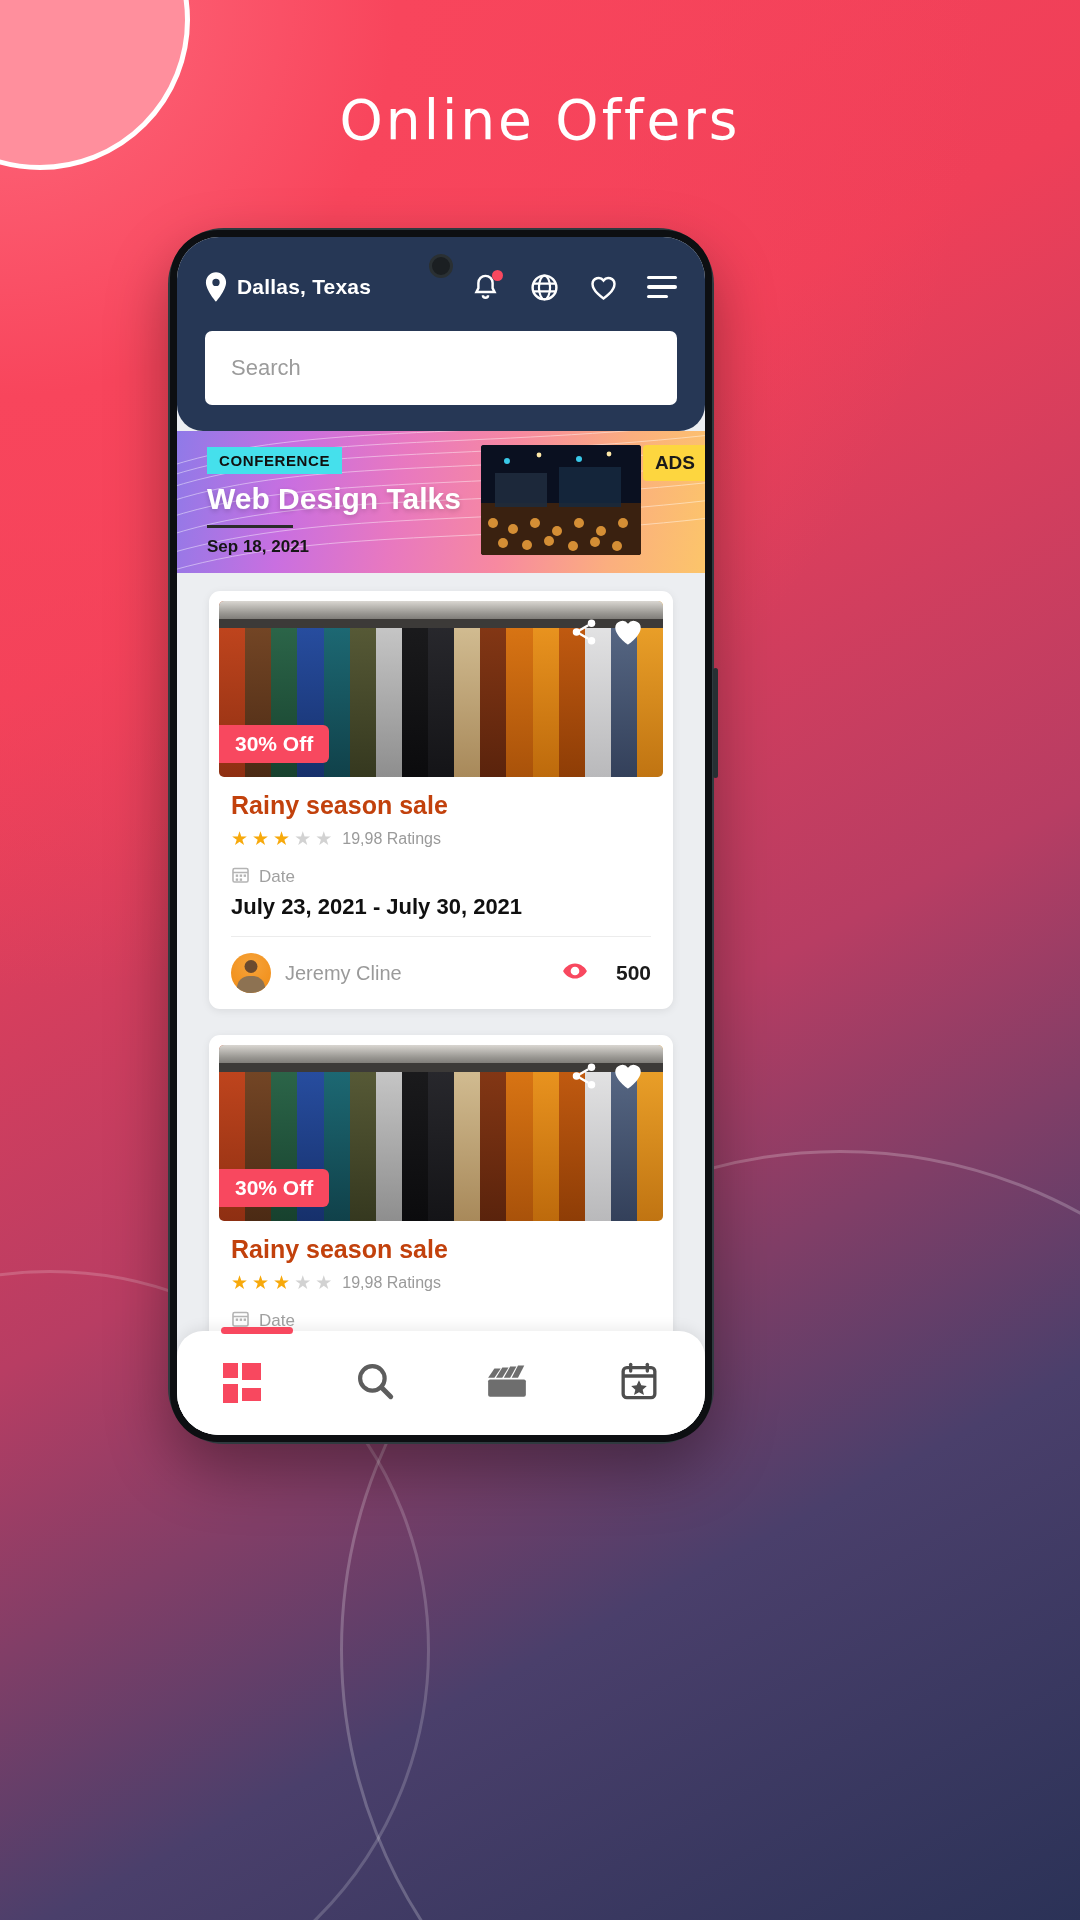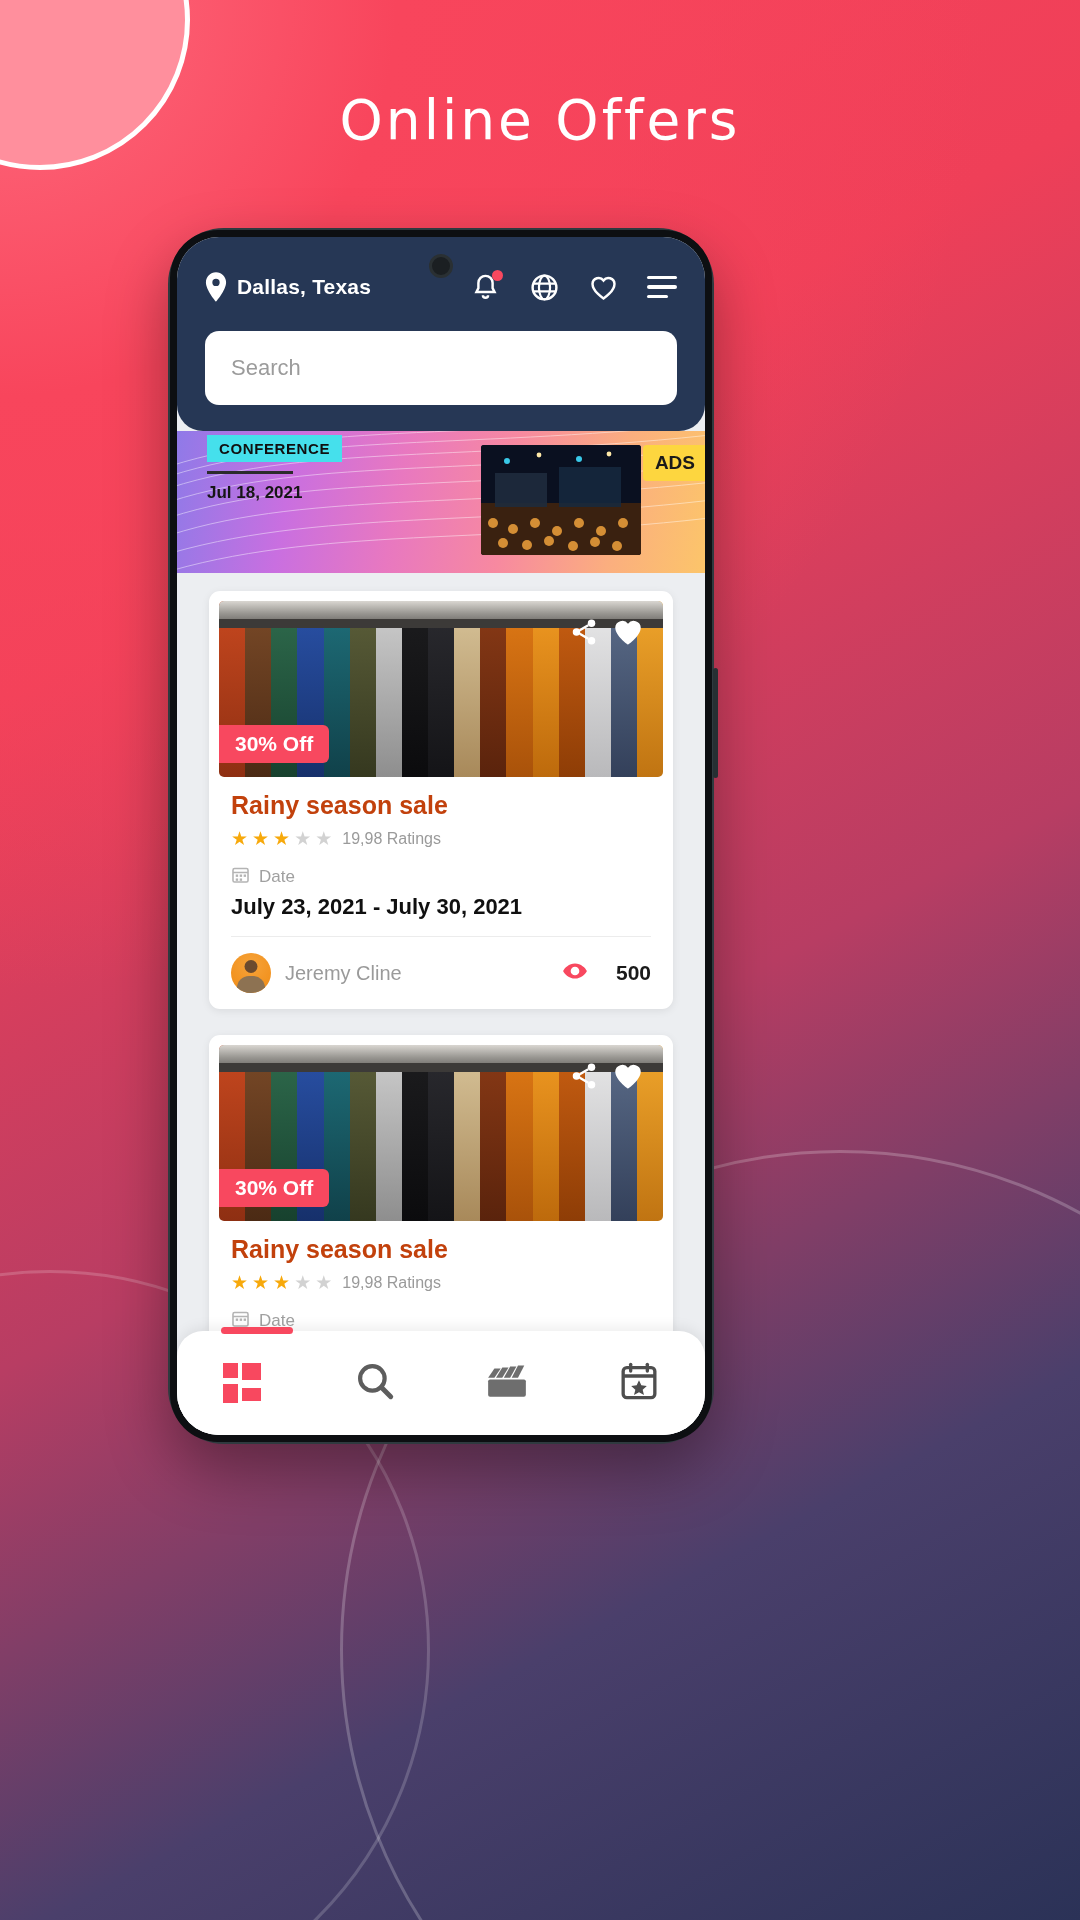--- a/index.html
+++ b/index.html
@@ -67,21 +67,21 @@
   .badge-dot{
     position:absolute; right:-2px; top:-2px; width:11px; height:11px;
     border-radius:50%; background:#f8485f;
   }
   .burger{ width:30px; height:22px; display:flex; flex-direction:column; justify-content:space-between; }
   .burger i{ display:block; height:3.4px; background:#fff; border-radius:2px; }
   .burger i:nth-child(1){ width:100%; }
   .burger i:nth-child(2){ width:100%; }
   .burger i:nth-child(3){ width:70%; }
   .search-box{
-    margin-top:24px; background:#fff; border-radius:14px; height:74px;
+    margin-top:24px; background:#fff; border-radius:7px; height:74px;
     display:flex; align-items:center; padding:0 26px;
   }
   .search-ph{ color:#9b9b9b; font-size:22px; }
 
   
   .tabbar{
     background:#ffffff; display:flex; align-items:center; gap:38px;
     padding:0 30px; height:62px; overflow:hidden; flex:0 0 auto;
     box-shadow:0 2px 4px rgba(0,0,0,0.05);
   }
@@ -90,21 +90,21 @@
     white-space:nowrap; cursor:pointer;
   }
   .tab.active{ color:#f8485f; }
 
   
   .ad{
     position:relative; height:142px; flex:0 0 auto; overflow:hidden;
     background:linear-gradient(100deg,#8f7ae8 0%, #c96fe0 22%, #e878c0 42%, #f789a0 62%, #fbae7f 82%, #fcc56a 100%);
   }
   .ad-lines{ position:absolute; inset:0; opacity:.45; }
-  .ad-body{ position:absolute; left:30px; top:4px; }
+  .ad-body{ position:absolute; left:30px; top:16px; }
   .ad-tag{
     display:inline-block; background:#45e0ec; color:#101010;
     font-size:15px; font-weight:bold; letter-spacing:.6px; padding:5px 12px;
   }
   .ad-title{
     color:#fff; font-size:30px; font-weight:bold; margin-top:8px;
     text-shadow:0 2px 5px rgba(0,0,0,.18);
   }
   .ad-rule{ width:86px; height:2.5px; background:#2b2b2b; margin-top:9px; }
   .ad-date{ color:#161616; font-size:17px; font-weight:bold; margin-top:9px; }
@@ -244,22 +244,23 @@
             <path d="M-20,62 C120,12 300,32 560,2"></path>
               <path d="M-20,76 C120,26 300,46 560,16"></path>
             <path d="M-20,92 C120,42 300,62 560,32"></path>
               <path d="M-20,110 C120,60 300,80 560,50"></path>
             <path d="M-20,128 C140,78 320,98 560,68"></path>
               <path d="M-20,146 C140,96 320,116 560,86"></path>
           </g>
         </svg>
         <div class="ad-body">
           <span class="ad-tag">CONFERENCE</span>
+          <div class="ad-title">Web Design Talks</div>
           <div class="ad-rule"></div>
-          <div class="ad-date">Jul 18, 2021</div>
+          <div class="ad-date">Sep 18, 2021</div>
         </div>
         <div class="ad-photo">
           <svg viewBox="0 0 160 110" width="160" height="110">
             <rect width="160" height="110" fill="#0a1020"></rect>
             <rect y="58" width="160" height="52" fill="#3a2110"></rect>
             <rect x="14" y="28" width="52" height="34" fill="#1e2b3d" opacity=".9"></rect>
             <rect x="78" y="22" width="62" height="40" fill="#16293f" opacity=".85"></rect>
             <circle cx="26" cy="16" r="3" fill="#39c9e8"></circle>
               <circle cx="58" cy="10" r="2.4" fill="#ffe9a8"></circle>
             <circle cx="98" cy="14" r="3" fill="#39c9e8"></circle>

